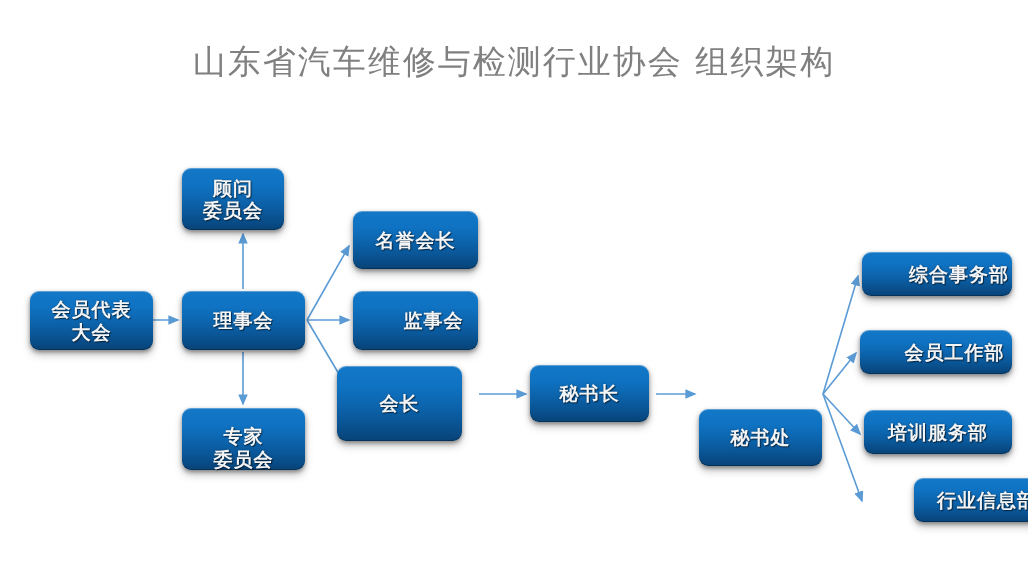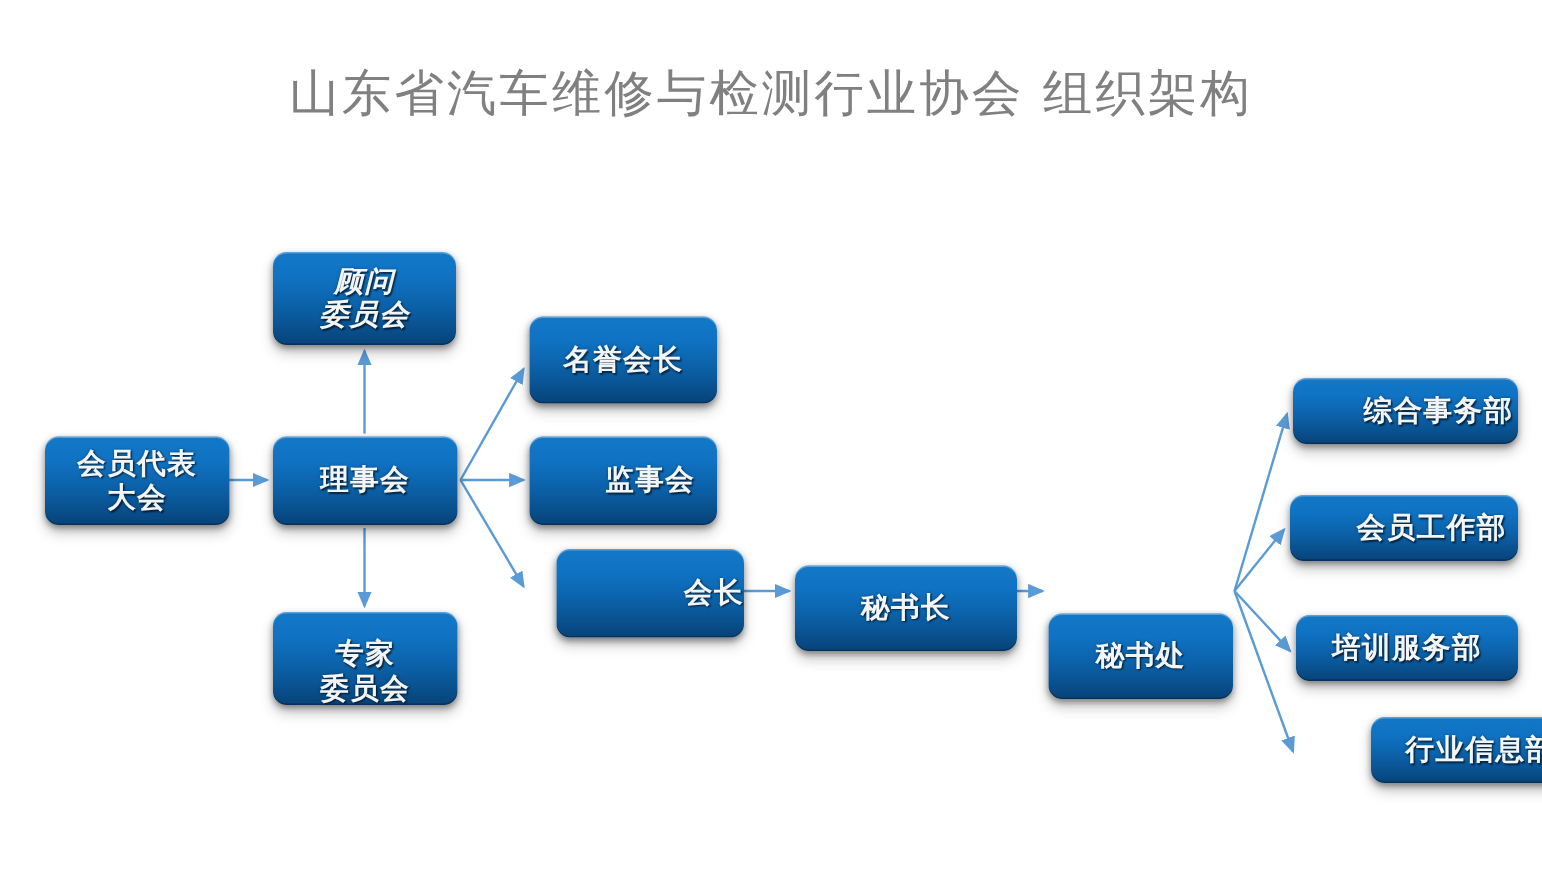--- a/index.html
+++ b/index.html
@@ -111,38 +111,38 @@
   </svg>
 
   <div id="nodes-group">
       <div class="node two-line" style="left: 12px; top: 291px; width: 123px; height: 59px; margin-left: 18px;">
         <span class="node-label">会员代表
 大会</span>
       </div>
       <div class="node" style="left: 182px; top: 291px; width: 123px; height: 59px;">
         <span class="node-label">理事会</span>
       </div>
-      <div class="node two-line" style="left: 182px; top: 168px; width: 122px; height: 62px; font-style: italic;">
+      <div class="node two-line" style="left: 182px; top: 168px; width: 102px; height: 62px;">
         <span class="node-label">顾问
 委员会</span>
       </div>
       <div class="node two-line" style="left: 182px; top: 408px; width: 123px; height: 62px; align-items: flex-end;">
         <span class="node-label">专家
 委员会</span>
       </div>
       <div class="node" style="left: 353px; top: 211px; width: 125px; height: 58px;">
         <span class="node-label">名誉会长</span>
       </div>
       <div class="node" style="left: 353px; top: 291px; width: 125px; height: 59px; padding-left: 36px;">
         <span class="node-label">监事会</span>
       </div>
-      <div class="node" style="left: 371px; top: 366px; width: 125px; height: 59px; justify-content: flex-end;">
+      <div class="node" style="left: 337px; top: 366px; width: 125px; height: 75px;">
         <span class="node-label">会长</span>
       </div>
-      <div class="node" style="left: 530px; top: 365px; width: 148px; height: 57px; margin-top: 12px;">
+      <div class="node" style="left: 530px; top: 365px; width: 119px; height: 57px;">
         <span class="node-label">秘书长</span>
       </div>
       <div class="node" style="left: 699px; top: 365px; width: 123px; height: 57px; margin-top: 44px;">
         <span class="node-label">秘书处</span>
       </div>
       <div class="node" style="left: 862px; top: 252px; width: 150px; height: 44px; padding-left: 44px;">
         <span class="node-label">综合事务部</span>
       </div>
       <div class="node" style="left: 860px; top: 330px; width: 152px; height: 44px; padding-left: 37px;">
         <span class="node-label">会员工作部</span>

